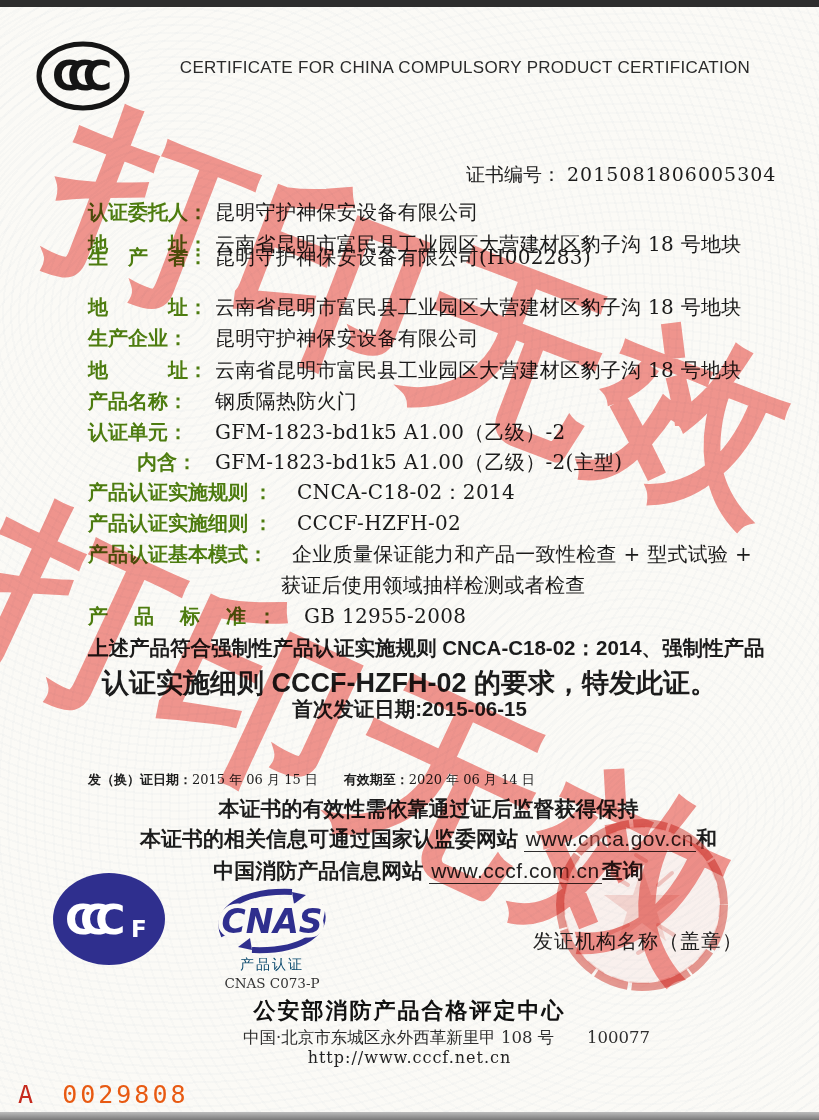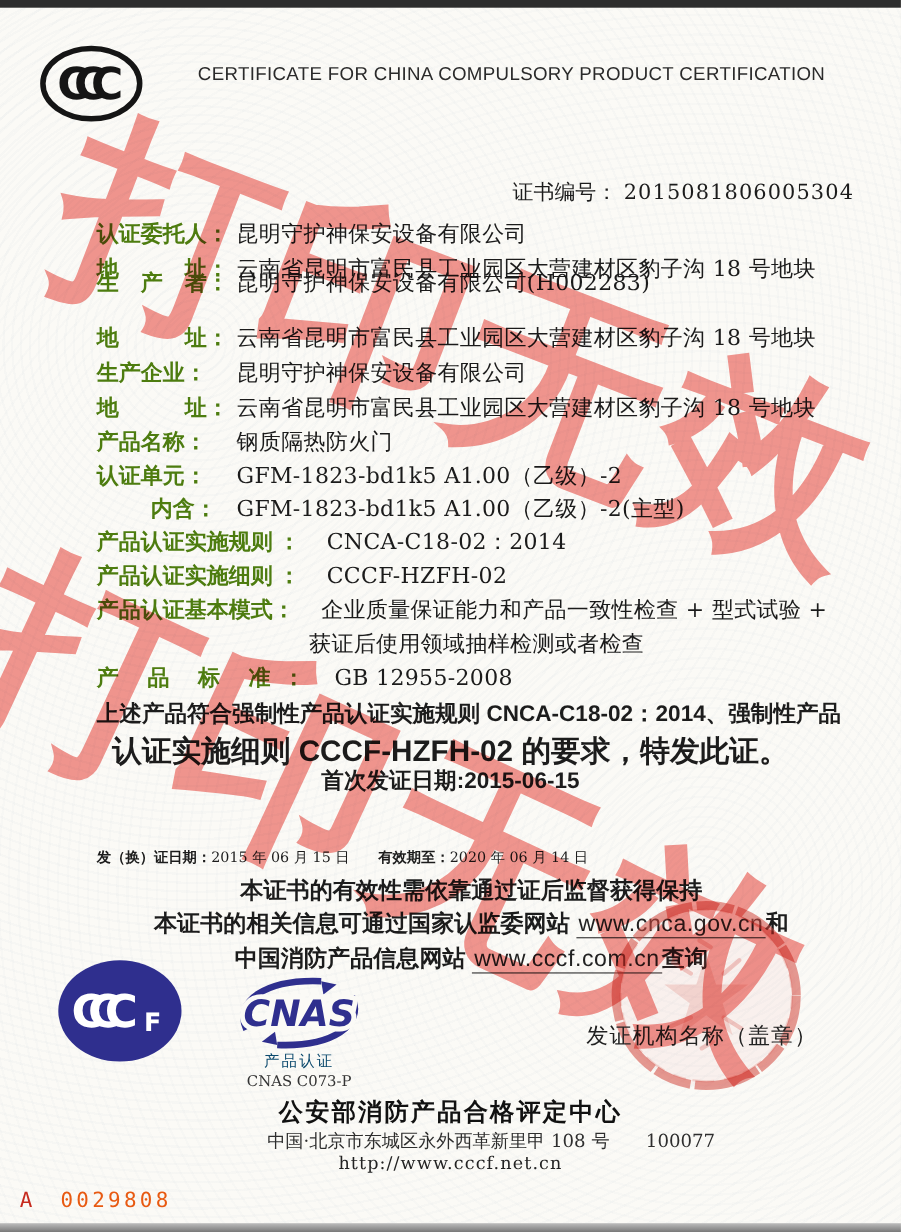--- a/index.html
+++ b/index.html
@@ -63,21 +63,21 @@
   .seal-cap{position:absolute;left:533px;top:928px;font-size:20px;
     letter-spacing:1px;color:#222;font-family:"DejaVu Serif","Liberation Serif",serif;}
 
   
   .org{position:absolute;left:0;top:996px;width:819px;text-align:center;
     font-size:22px;font-weight:700;letter-spacing:2px;color:#111;}
   .addr{position:absolute;left:0;top:1027px;width:819px;text-align:center;
     font-size:16.5px;color:#2e2e2e;font-family:"DejaVu Serif","Liberation Serif",serif;margin-left:37px;}
   .site{position:absolute;left:0;top:1048px;width:819px;text-align:center;
     font-size:16px;letter-spacing:1px;color:#222;font-family:"DejaVu Serif","Liberation Serif",serif;}
-  .serial{position:absolute;left:18px;top:1080px;font-size:19px;letter-spacing:3px;
+  .serial{position:absolute;left:18px;top:1080px;font-size:25px;letter-spacing:3px;
     font-family:"DejaVu Sans Mono","Liberation Mono",monospace;}
   .serial .ltr{color:var(--serial_letter,#c62a1e);}
   .serial .dig{color:var(--serial_digits,#e85a12);margin-left:8px;}
 
   
   .wm{position:absolute;font-weight:700;white-space:nowrap;pointer-events:none;
     color:var(--watermark,#ee6e68);mix-blend-mode:multiply;opacity:0.72;z-index:6;
     font-family:"Liberation Sans",sans-serif;line-height:1;}
   .wm1{left:95px;top:88px;font-size:190px;letter-spacing:4px;
     transform:rotate(21deg);transform-origin:left top;}

